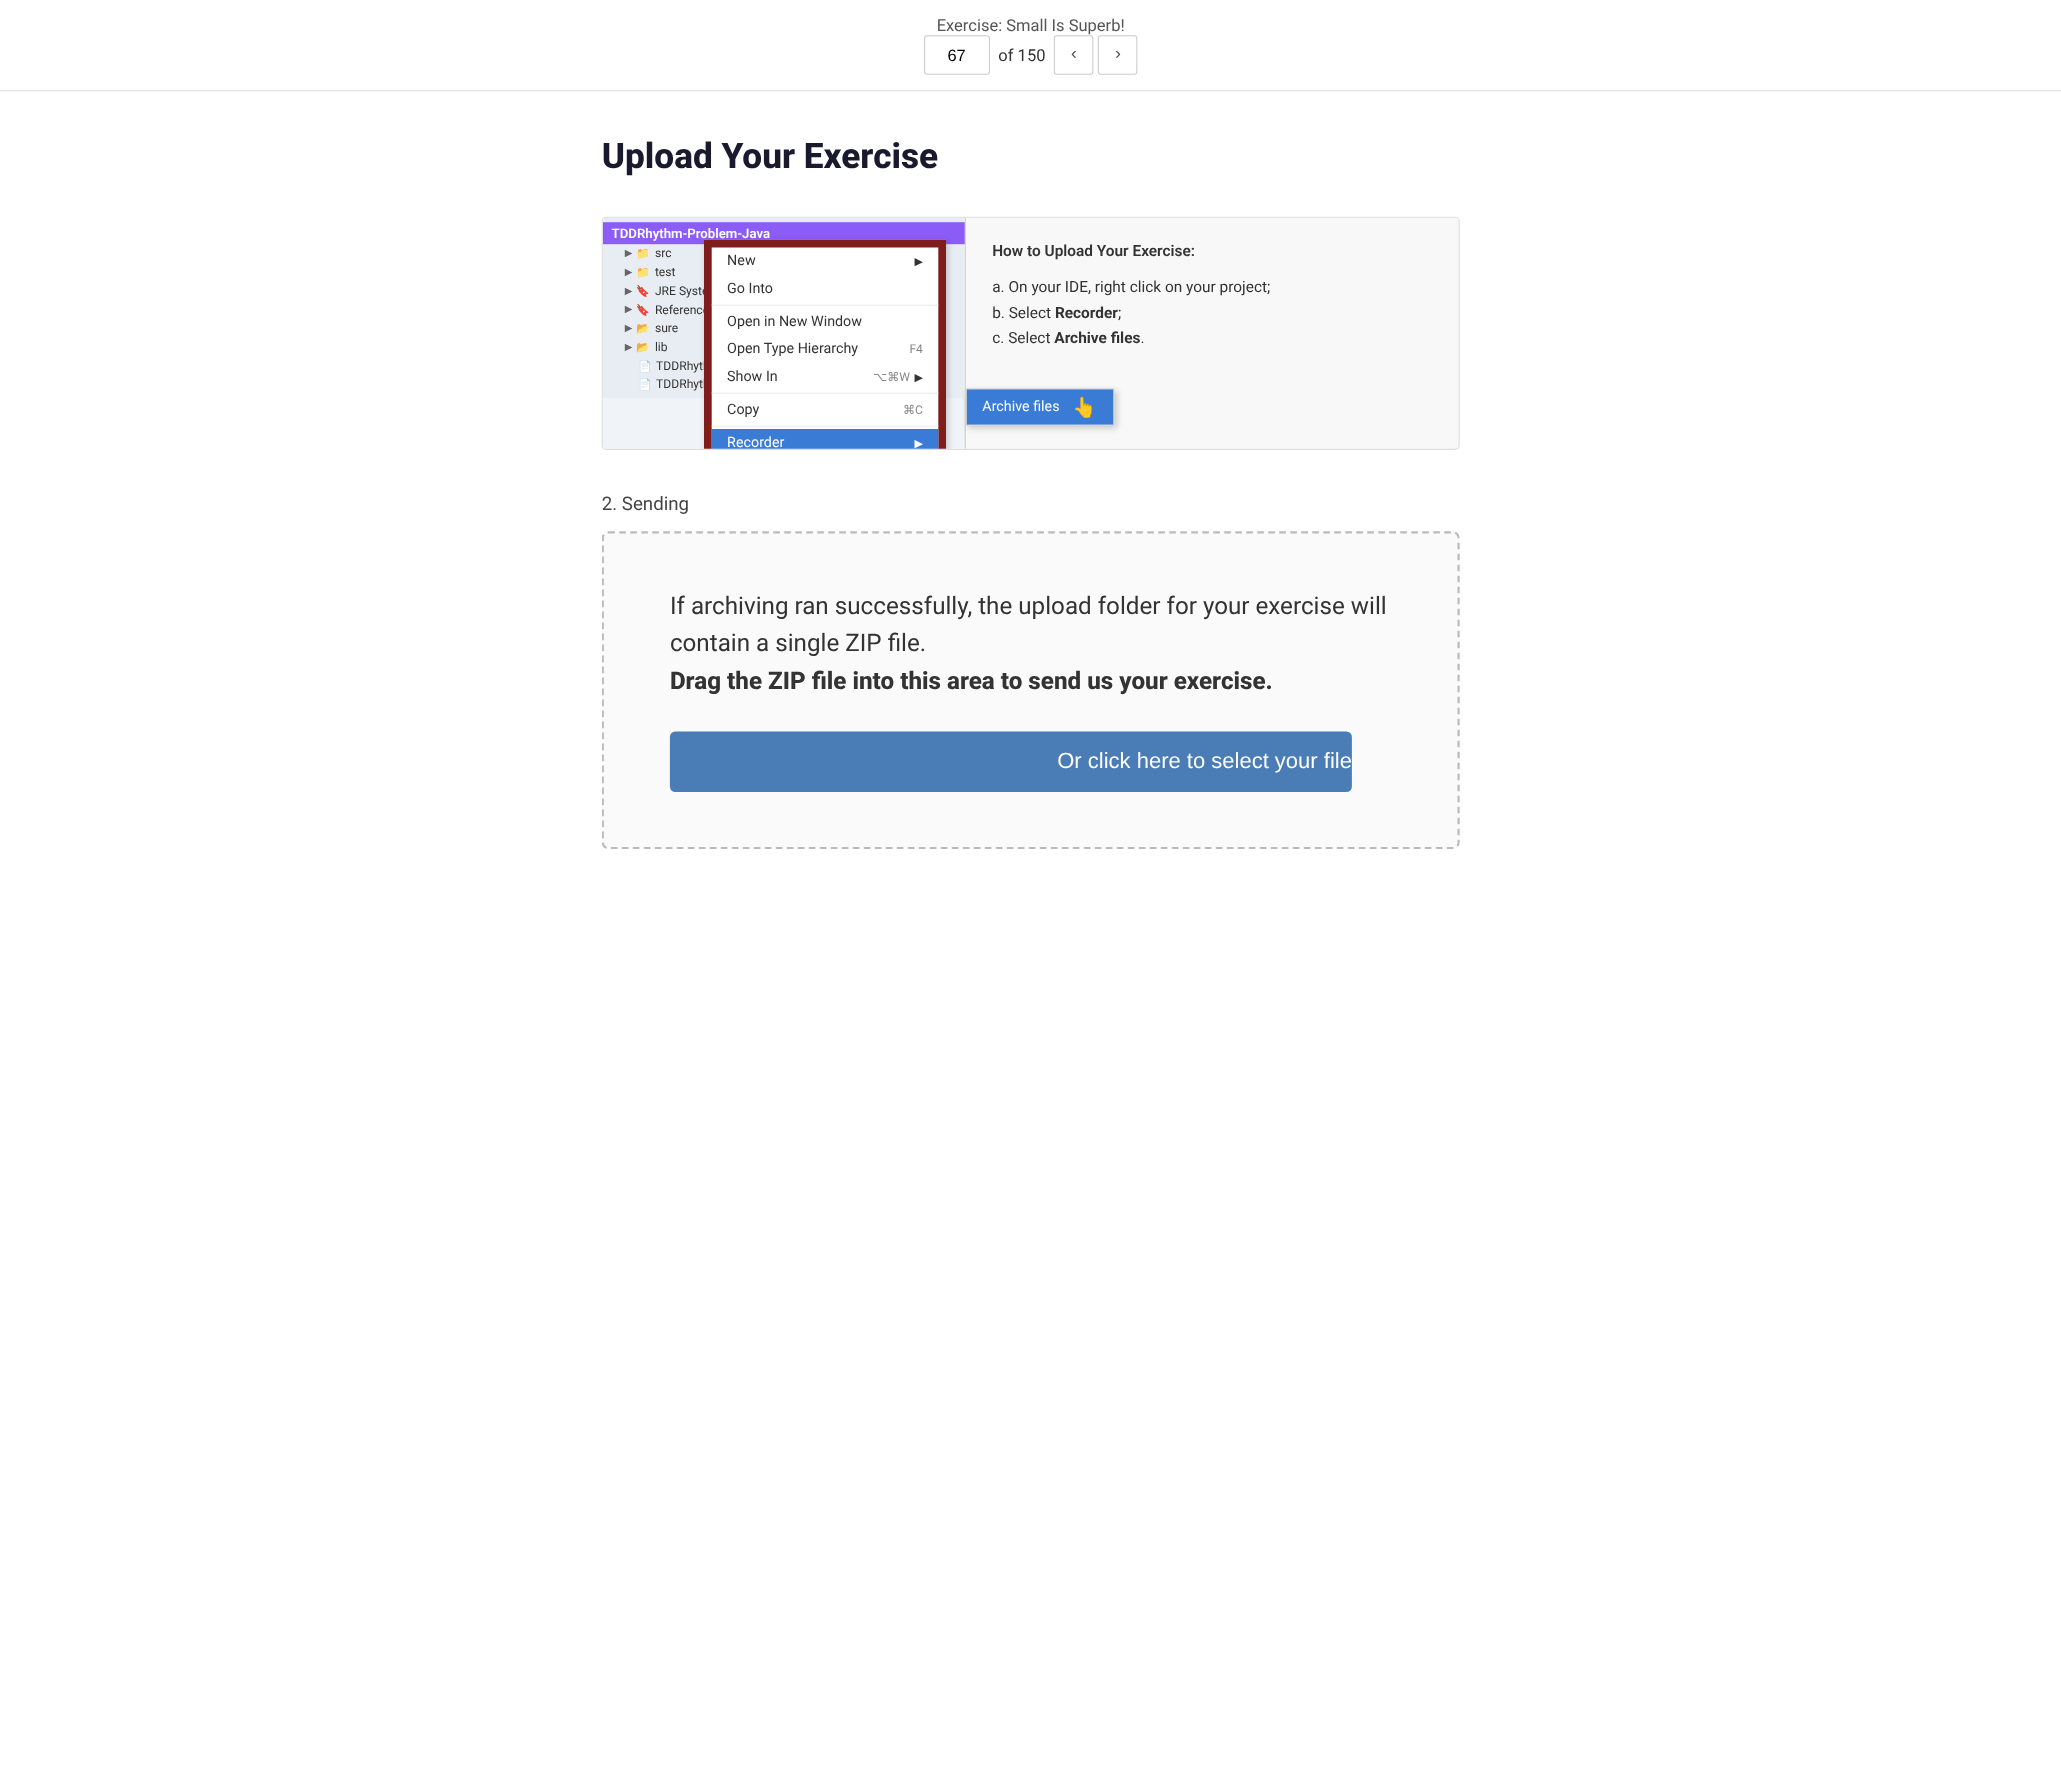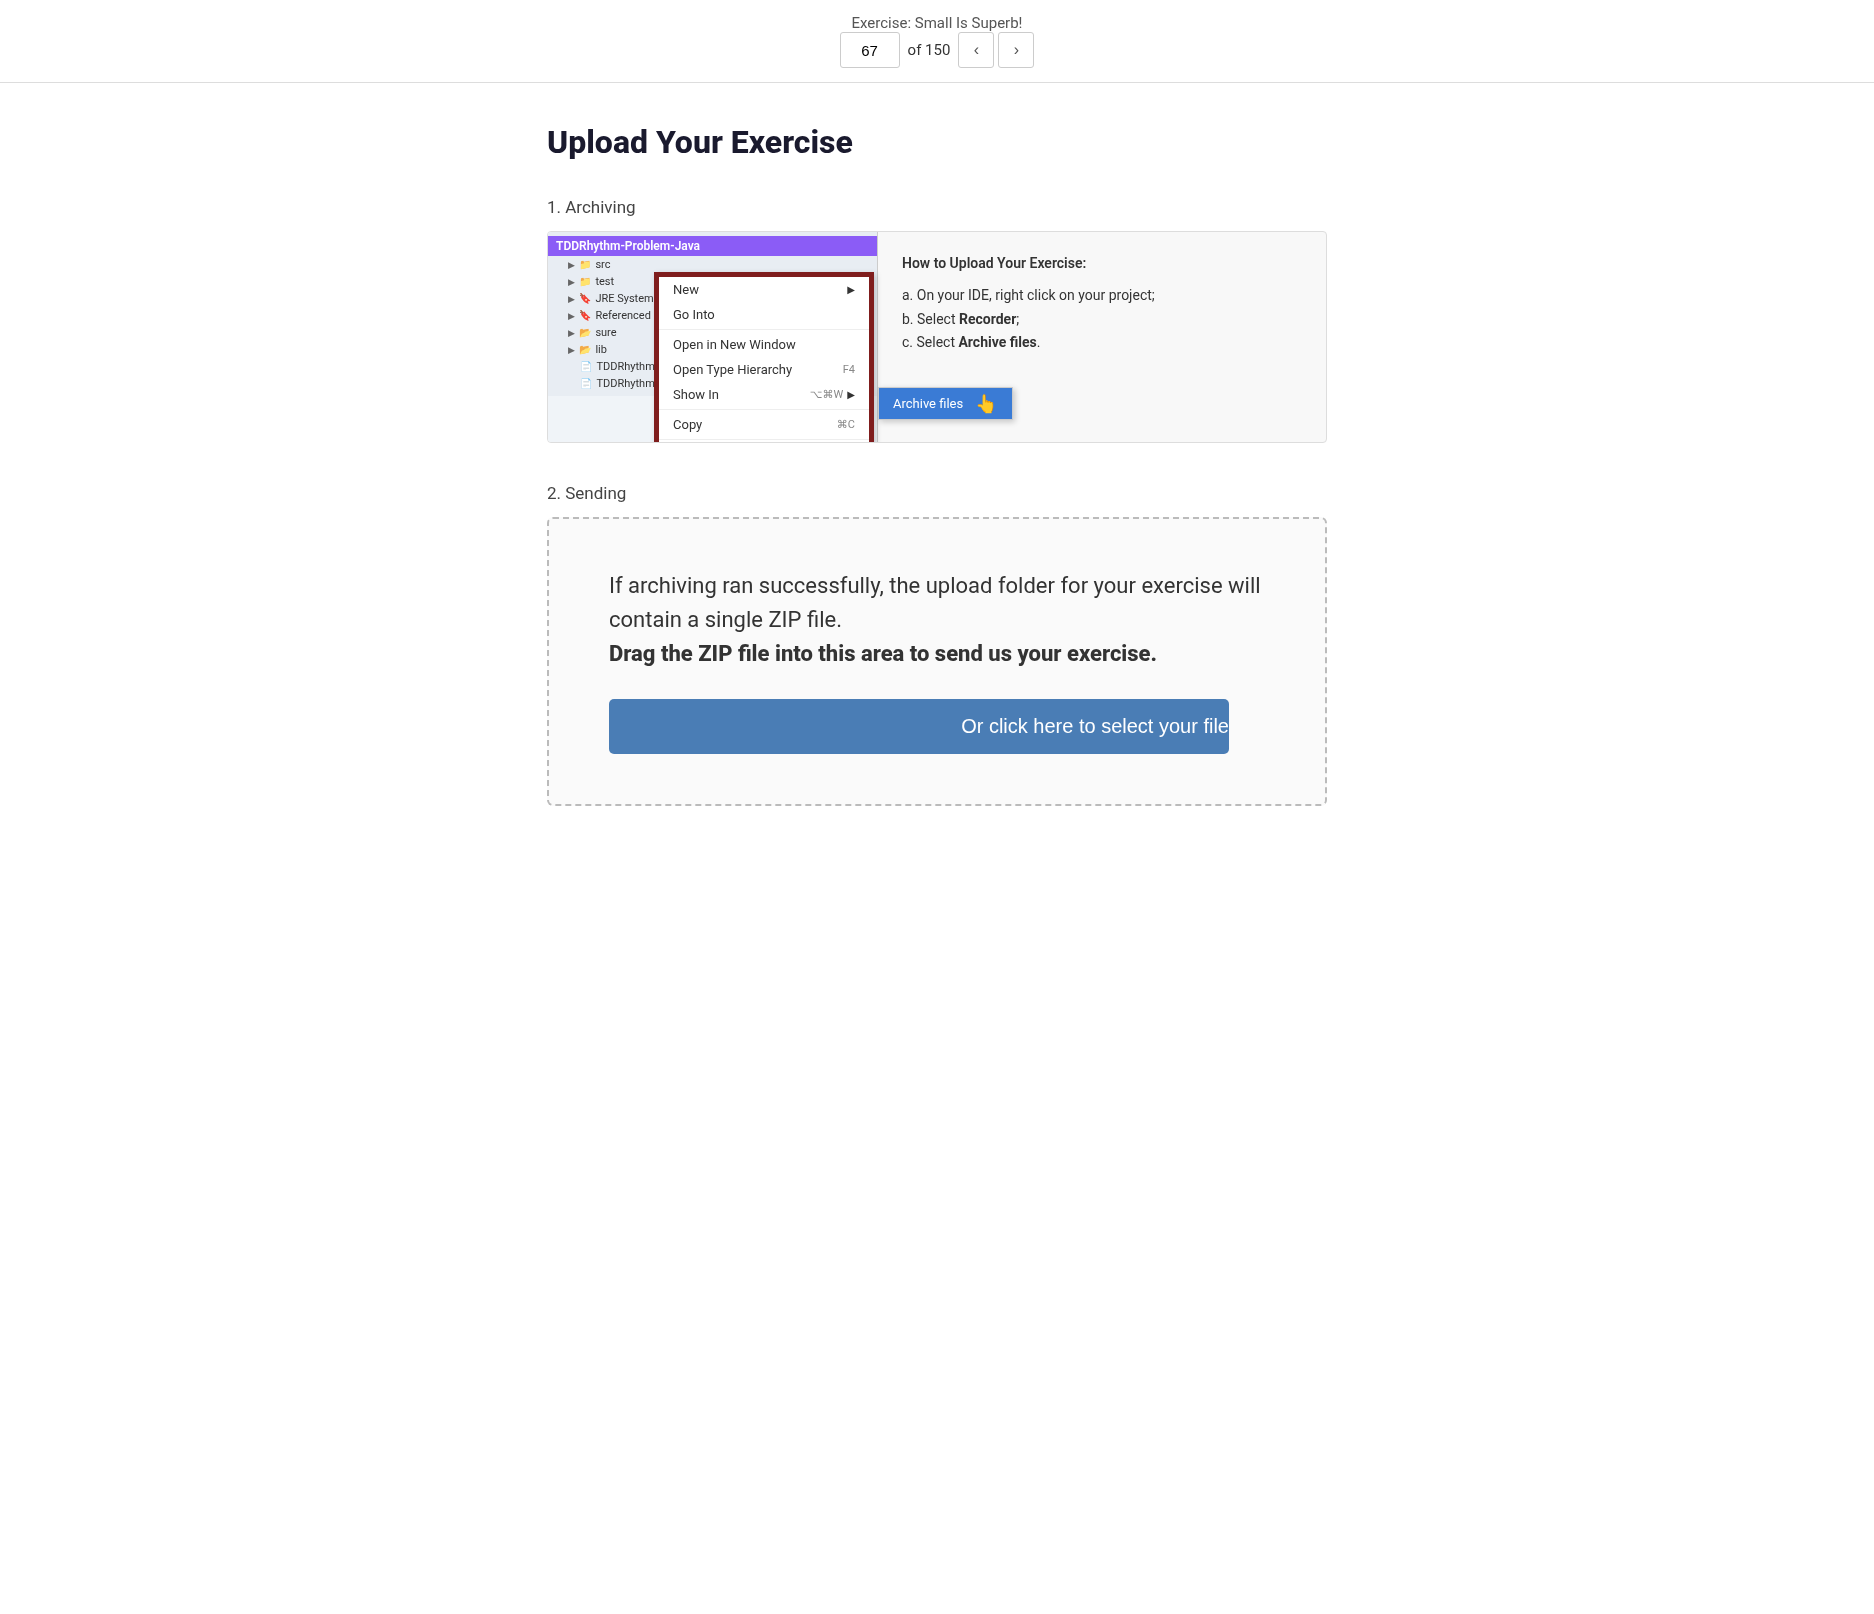--- a/index.html
+++ b/index.html
@@ -112,29 +112,28 @@
       gap: 4px;
     }
     .ide-tree-item .arrow { color: #666; font-size: 9px; }
     .ide-tree-item .icon { font-size: 10px; }
     .ide-tree-item.indent1 { padding-left: 20px; }
     .ide-tree-item.indent2 { padding-left: 32px; }
 
     
     .context-menu {
       background: #fff;
-      border: 5px solid #7f1d1d;
+      border: 7px solid #7f1d1d;
       box-shadow: 2px 2px 6px rgba(0,0,0,0.2);
       font-size: 13px;
       min-width: 220px;
       position: absolute;
-      left: 106px;
+      left: 92px;
       top: 20px;
       z-index: 10;
-      margin-top: 20px;
     }
     .context-menu-item {
       display: flex;
       align-items: center;
       justify-content: space-between;
       padding: 5px 14px;
       color: #333;
       white-space: nowrap;
     }
     .context-menu-item.highlighted {
@@ -240,21 +239,20 @@
     <span class="page-of">of 150</span>
     <button class="page-nav-btn">‹</button>
     <button class="page-nav-btn">›</button>
   </div>
 </div>
 
 <div class="main-content">
   <h1 class="page-heading">Upload Your Exercise</h1>
 
   <div class="archiving-section">
-    <div class="section-label">1. Archiving</div>
     <div class="archiving-image-container">
 
       <div class="ide-panel">
         <div class="ide-tree">
           <div class="ide-tree-header">TDDRhythm-Problem-Java</div>
           <div class="ide-tree-item indent1">
             <span class="arrow">▶</span>
             <span class="icon">📁</span>
             <span>src</span>
           </div>

